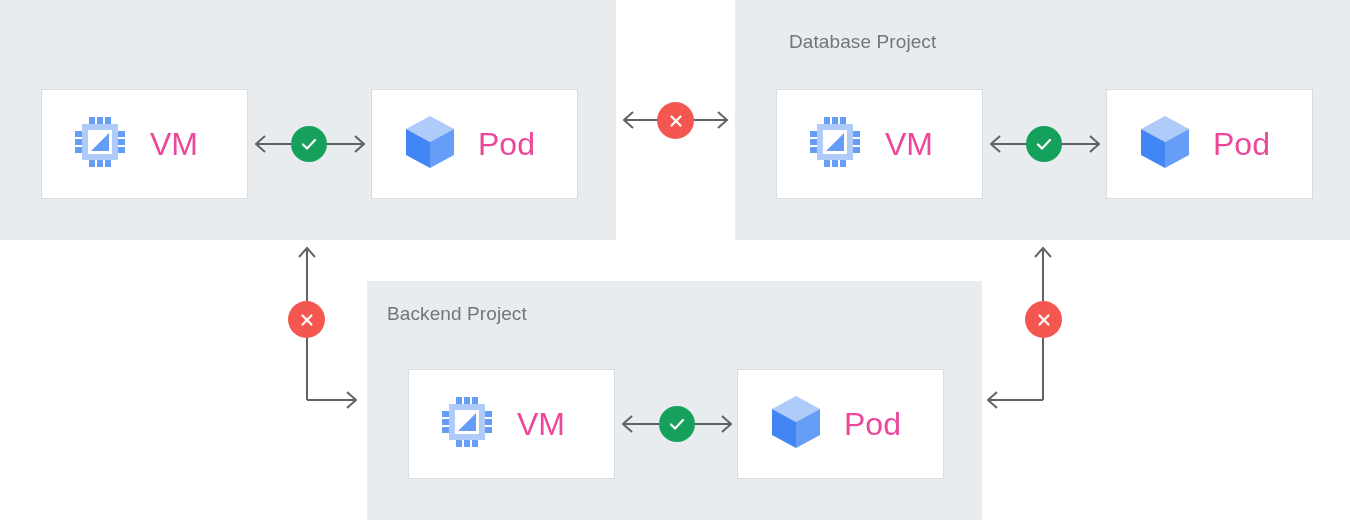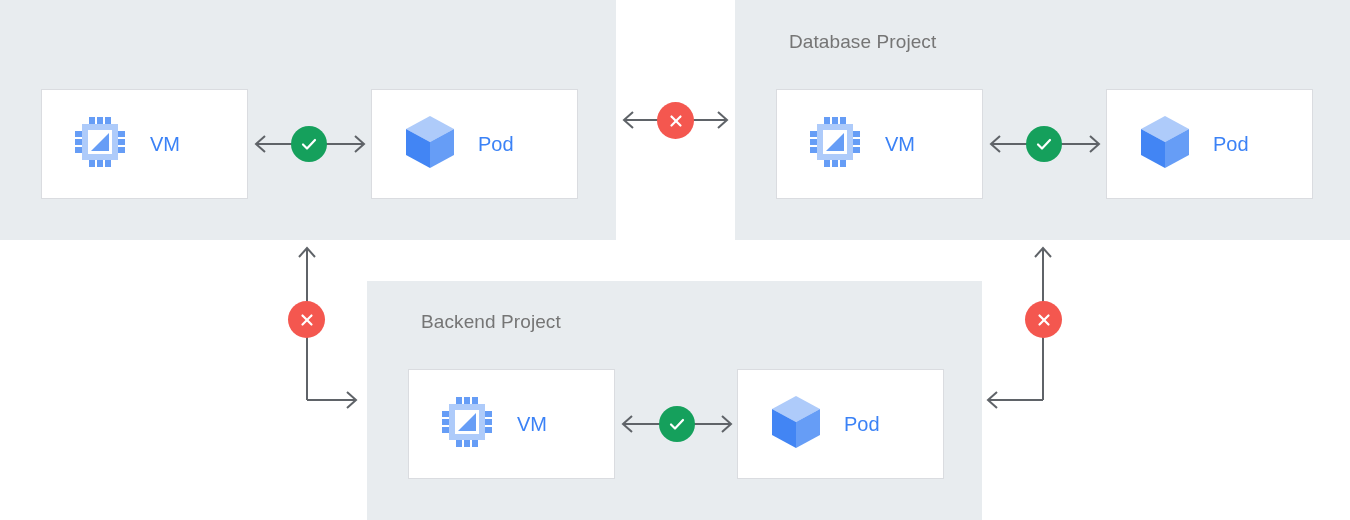--- a/index.html
+++ b/index.html
@@ -33,22 +33,22 @@
     border: 1px solid #dadce0;
     box-sizing: border-box;
     display: flex;
     align-items: center;
   }
   .node-icon {
     flex: 0 0 auto;
     display: block;
   }
   .node-label {
-    color: #3b82f6;
-    font-size: 20px;
+    color: #ec4899;
+    font-size: 32px;
     font-family: "Liberation Sans", sans-serif;
     white-space: nowrap;
   }
   .connector {
     position: absolute;
     overflow: visible;
   }
   .status-badge {
     position: absolute;
     border-radius: 50%;
@@ -156,21 +156,21 @@
       <svg width="52" height="56" viewBox="0 0 52 56">
         <path d="M26 2 L50 15 L26 28 L2 15 Z" fill="#aecbfa"></path>
         <path d="M2 15 L26 28 L26 54 L2 41 Z" fill="#4285f4"></path>
         <path d="M26 28 L50 15 L50 41 L26 54 Z" fill="#669df6"></path>
       </svg>
     </span>
     <span class="node-label" style="margin-left:22px;">Pod</span>
   </div>
 
   <div class="project-panel" style="left:367px; top:281px; width:615px; height:239px;"></div>
-  <div class="project-title" style="left:387px; top:311px;margin-left:34px;">Backend Project</div>
+  <div class="project-title" style="left:387px; top:303px;">Backend Project</div>
 
   <div class="node-card" style="left:408px; top:369px; width:207px; height:110px; padding-left:32px;">
     <span class="node-icon">
       <svg width="52" height="52" viewBox="0 0 52 52">
         <g fill="#669df6">
           <rect x="15" y="1" width="6" height="9"></rect>
             <rect x="23" y="1" width="6" height="9"></rect>
             <rect x="31" y="1" width="6" height="9"></rect>
           <rect x="15" y="42" width="6" height="9"></rect>
             <rect x="23" y="42" width="6" height="9"></rect>

